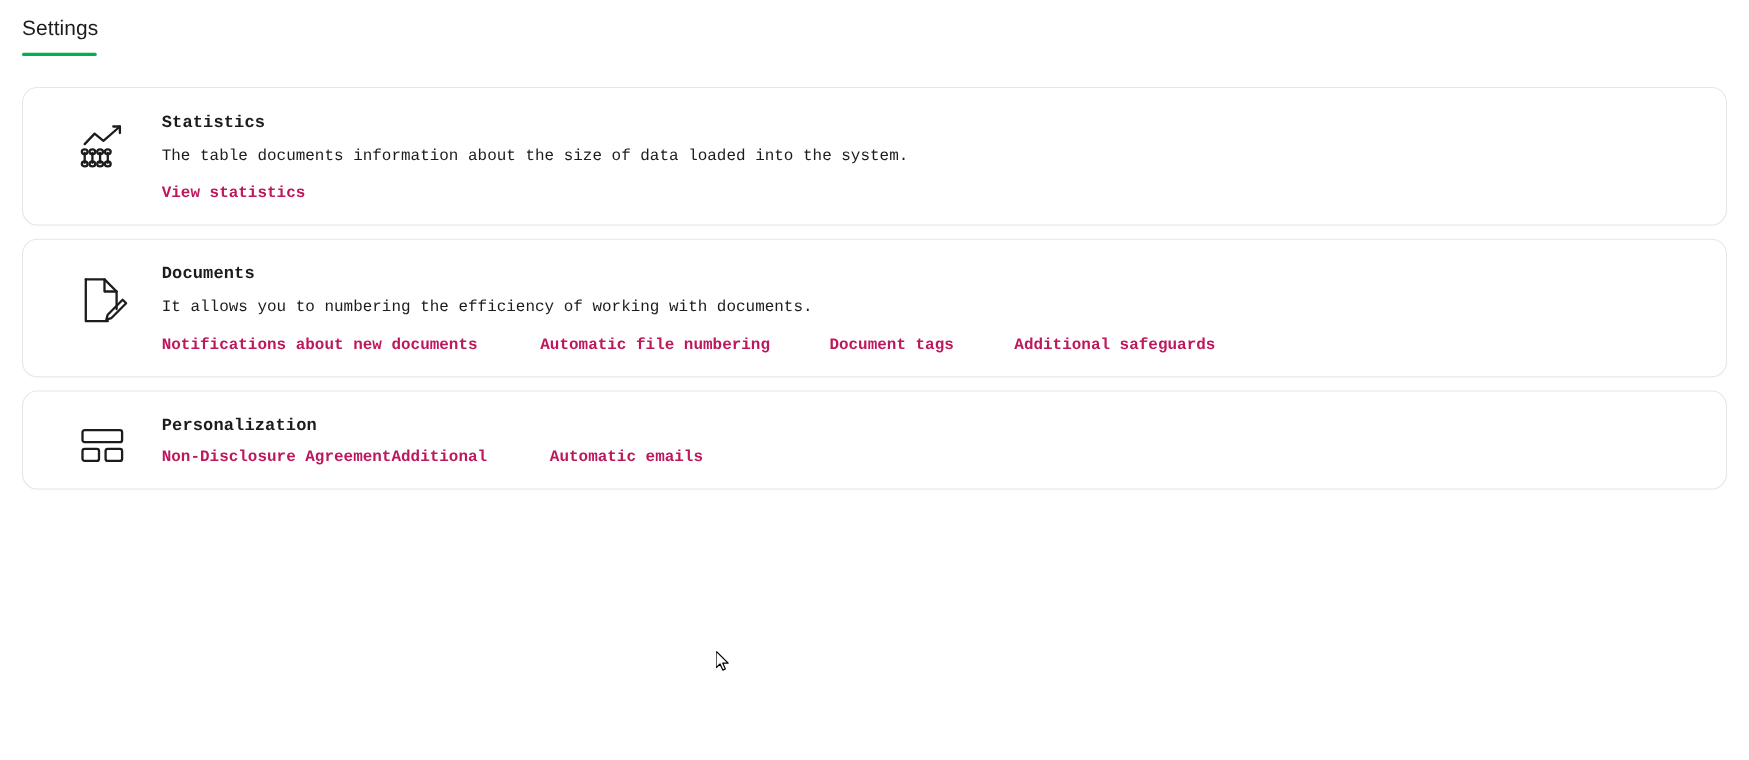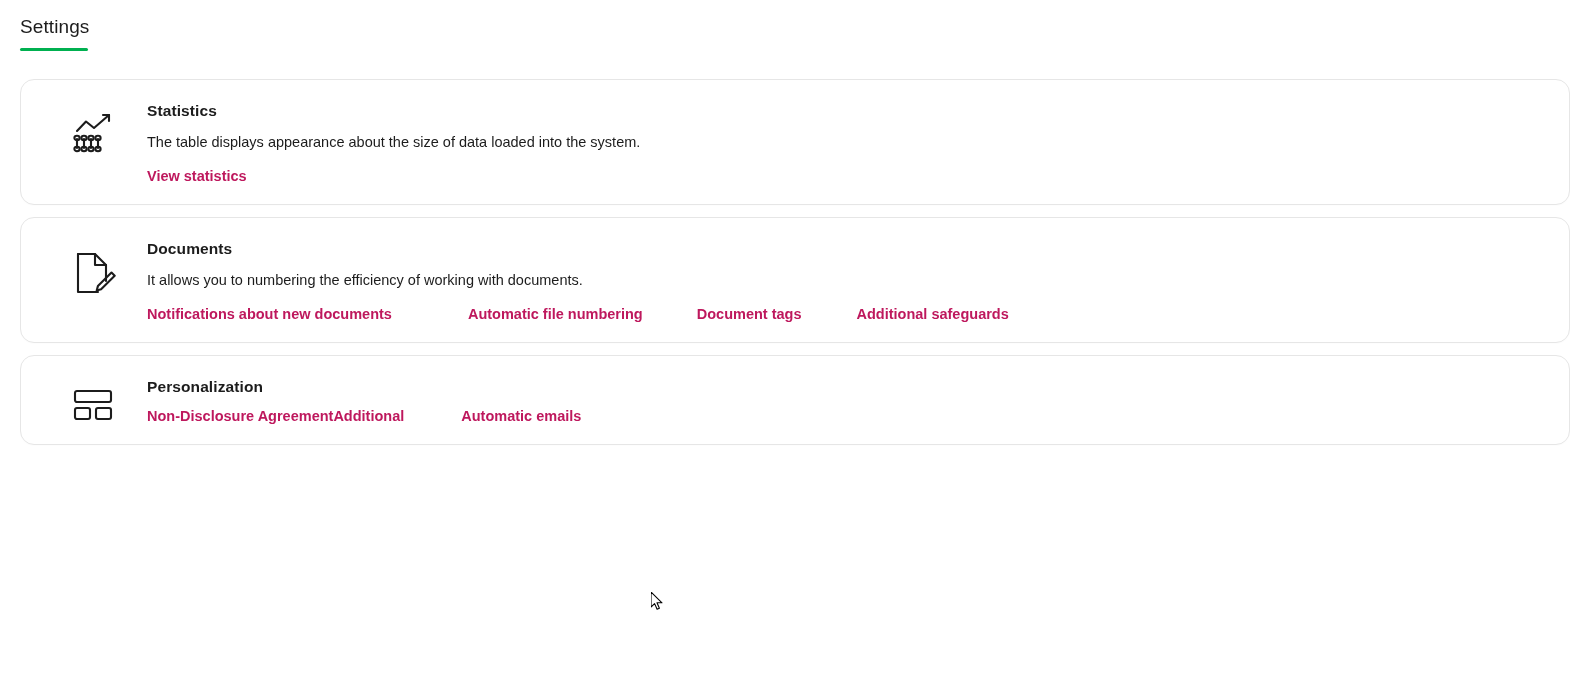--- a/index.html
+++ b/index.html
@@ -74,20 +74,21 @@
     width: 106px;
     display: flex;
     align-items: center;
     justify-content: center;
     padding-top: 12px;
   }
 
   .card-body {
     flex: 1 1 auto;
     padding-top: 2px;
+    font-family: Liberation Mono, monospace;
   }
 
   .card-title {
     font-size: 15.5px;
     font-weight: bold;
     color: #1c1c1c;
     margin: 0 0 12px 0;
     letter-spacing: 0.1px;
   }
 
@@ -110,21 +111,21 @@
     font-size: 14.5px;
     font-weight: bold;
     color: #be185d;
     cursor: pointer;
     white-space: nowrap;
   }
 
   
   .links-statistics .card-link { margin-right: 0; }
 
-  .links-documents .card-link:nth-child(1) { margin-right: 76px; }
+  .links-documents .card-link:nth-child(1) { margin-right: 57px; }
   .links-documents .card-link:nth-child(2) { margin-right: 54px; }
   .links-documents .card-link:nth-child(3) { margin-right: 55px; }
 
   .links-personalization .card-link:nth-child(1) { }
   .links-personalization .card-link:nth-child(2) { margin-right: 57px; }
 
   
   .icon-svg { display: block; }
 
   
@@ -163,21 +164,21 @@
           <ellipse cx="19" cy="26" rx="2.6" ry="2.2"></ellipse>
           <ellipse cx="26" cy="26" rx="2.6" ry="2.2"></ellipse>
           <ellipse cx="5" cy="37" rx="2.6" ry="2.2"></ellipse>
           <ellipse cx="12" cy="37" rx="2.6" ry="2.2"></ellipse>
           <ellipse cx="19" cy="37" rx="2.6" ry="2.2"></ellipse>
           <ellipse cx="26" cy="37" rx="2.6" ry="2.2"></ellipse>
         </svg>
       </div>
       <div class="card-body">
         <div class="card-title">Statistics</div>
-        <div class="card-desc">The table displays appearance about the size of data loaded into the system.</div>
+        <div class="card-desc">The table documents information about the size of data loaded into the system.</div>
         <div class="card-links links-statistics">
           <span class="card-link">View statistics</span>
         </div>
       </div>
     </div>
 
     <div class="card">
       <div class="card-icon">
         <svg class="icon-svg" width="44" height="48" viewBox="0 0 44 48" fill="none" stroke="#1c1c1c" stroke-width="2.1" stroke-linecap="round" stroke-linejoin="round">
           <path d="M6 4 h17 l11 11 v16 h-0"></path>

